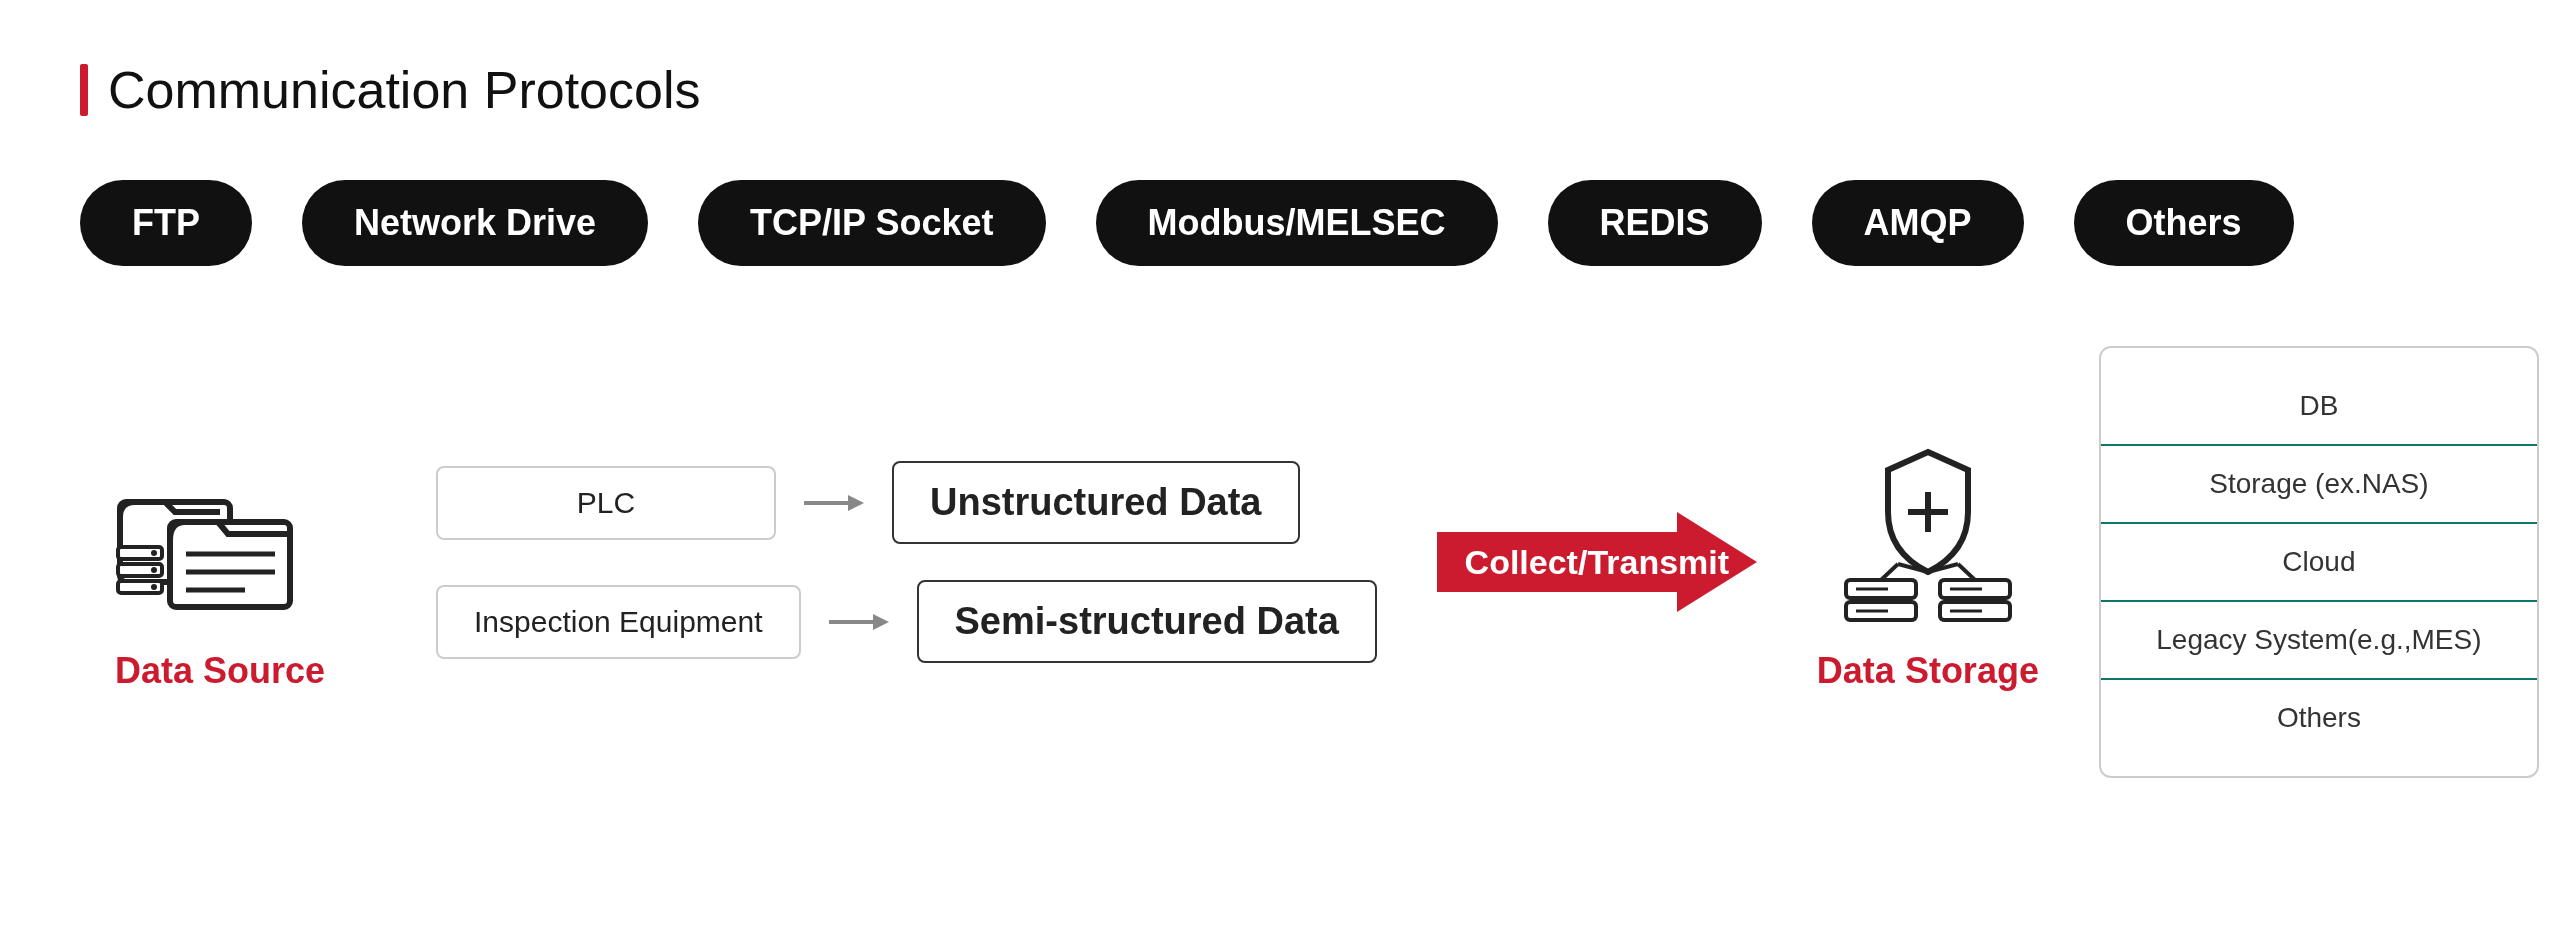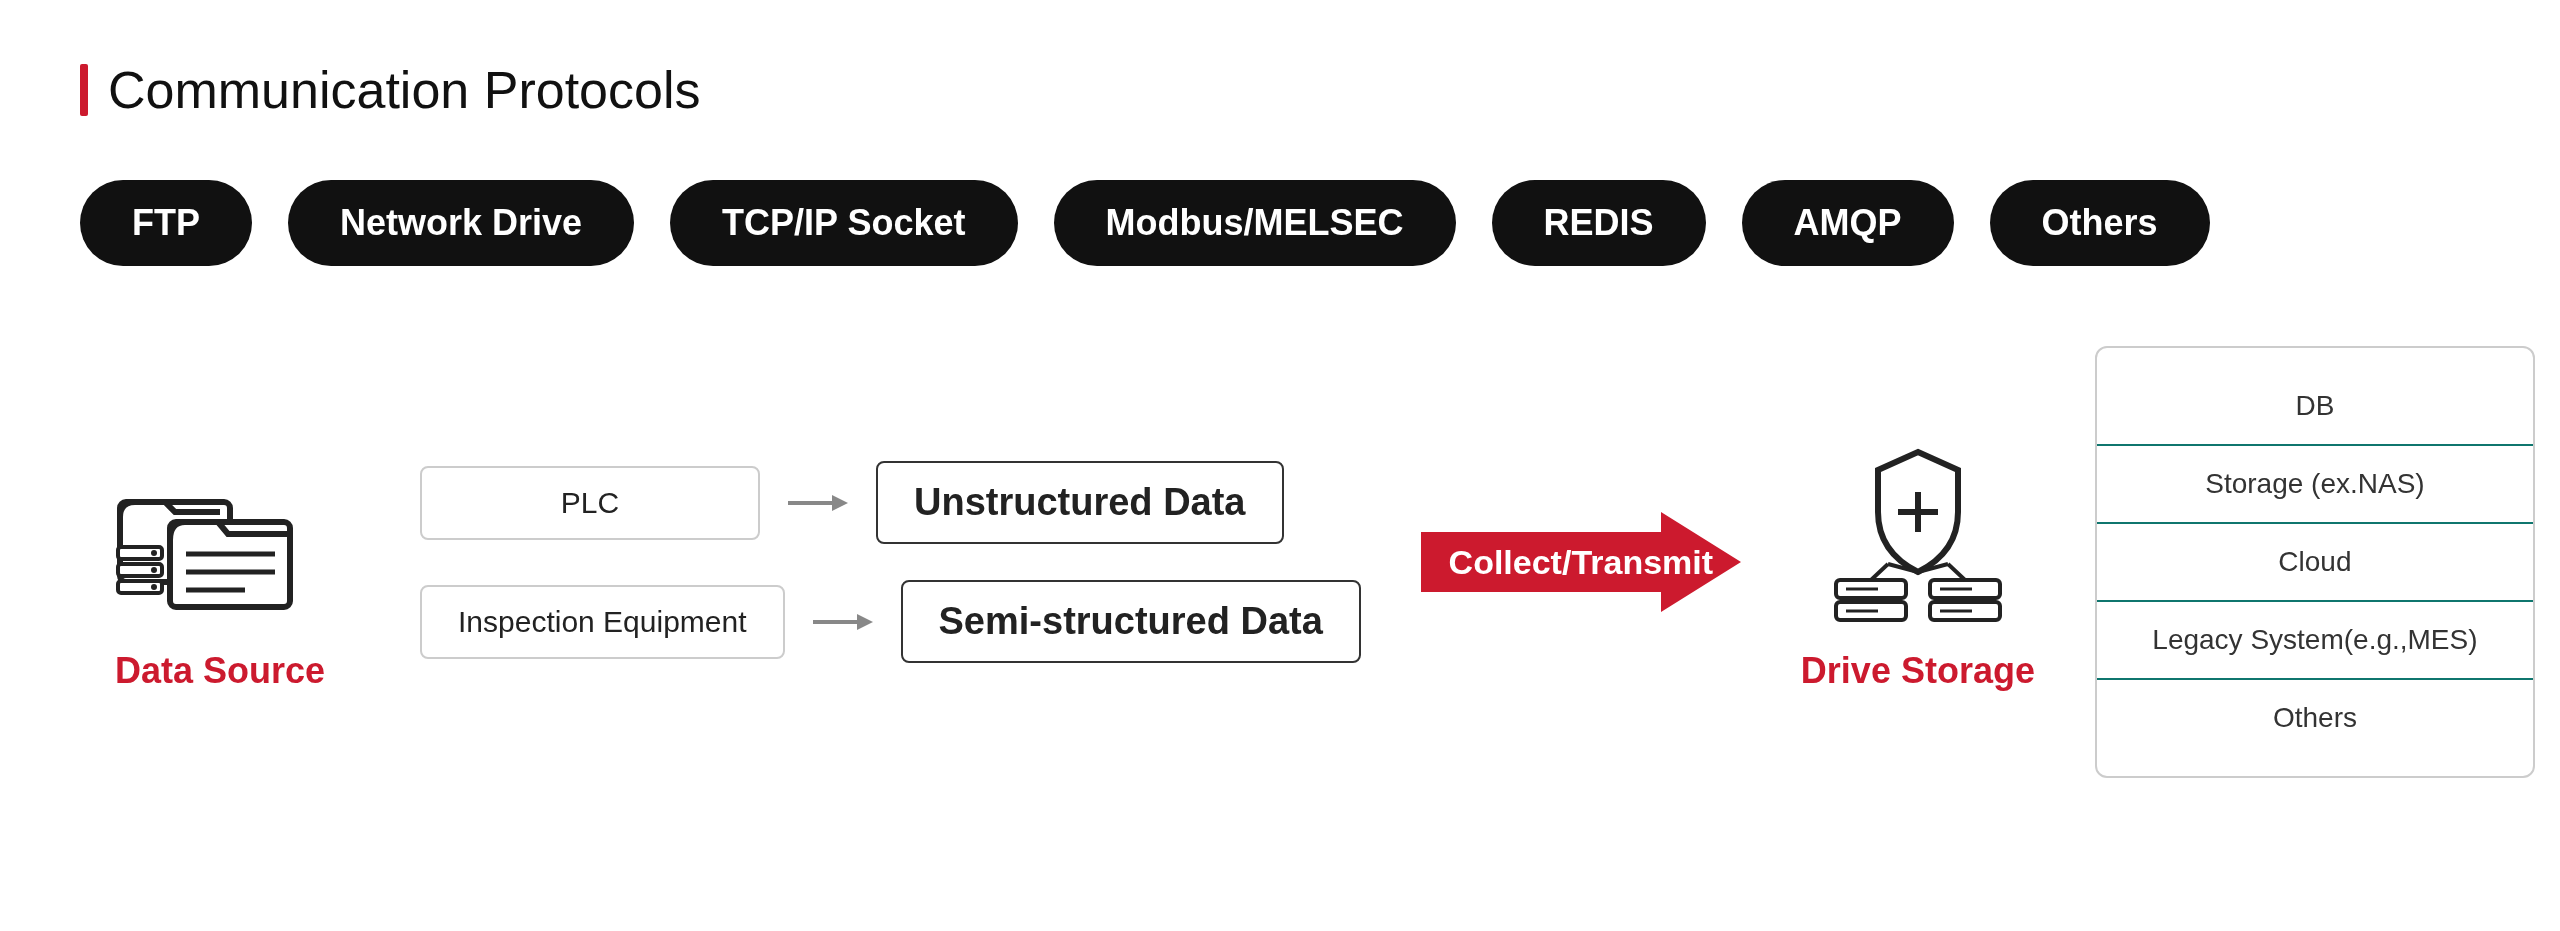--- a/index.html
+++ b/index.html
@@ -33,21 +33,21 @@
     }
     .title-text {
       font-size: 52px;
       font-weight: 400;
       color: #111;
     }
 
     
     .protocols-row {
       display: flex;
-      gap: 36px;
+      gap: 50px;
       margin-bottom: 80px;
       flex-wrap: nowrap;
       align-items: center;
     }
     .protocol-pill {
       background: #111;
       color: #fff;
       border-radius: 60px;
       padding: 22px 52px;
       font-size: 36px;
@@ -90,20 +90,21 @@
       flex-direction: column;
       gap: 36px;
       margin-left: 60px;
       flex-shrink: 0;
     }
 
     .equipment-row {
       display: flex;
       align-items: center;
       gap: 28px;
+      margin-left: 16px;
     }
 
     .equipment-box {
       border: 2px solid #ccc;
       border-radius: 8px;
       padding: 18px 36px;
       font-size: 30px;
       font-weight: 500;
       color: #222;
       min-width: 340px;
@@ -301,21 +302,21 @@
         <rect x="112" y="148" width="70" height="18" rx="4" stroke="#222" stroke-width="4" fill="white"></rect>
         <rect x="112" y="170" width="70" height="18" rx="4" stroke="#222" stroke-width="4" fill="white"></rect>
         <line x1="122" y1="157" x2="154" y2="157" stroke="#222" stroke-width="3"></line>
         <line x1="122" y1="179" x2="154" y2="179" stroke="#222" stroke-width="3"></line>
 
         <line x1="53" y1="148" x2="70" y2="132" stroke="#222" stroke-width="4"></line>
         <line x1="70" y1="132" x2="100" y2="140" stroke="#222" stroke-width="4"></line>
         <line x1="147" y1="148" x2="130" y2="132" stroke="#222" stroke-width="4"></line>
         <line x1="130" y1="132" x2="100" y2="140" stroke="#222" stroke-width="4"></line>
       </svg>
-      <span class="data-storage-label">Drive Storage</span>
+      <span class="data-storage-label">Data Storage</span>
     </div>
 
     <div class="storage-options-section">
     <div class="storage-option">DB</div>
         <div class="storage-option">Storage (ex.NAS)</div>
         <div class="storage-option">Cloud</div>
         <div class="storage-option">Legacy System(e.g.,MES)</div>
         <div class="storage-option">Others</div>
       </div>
 

